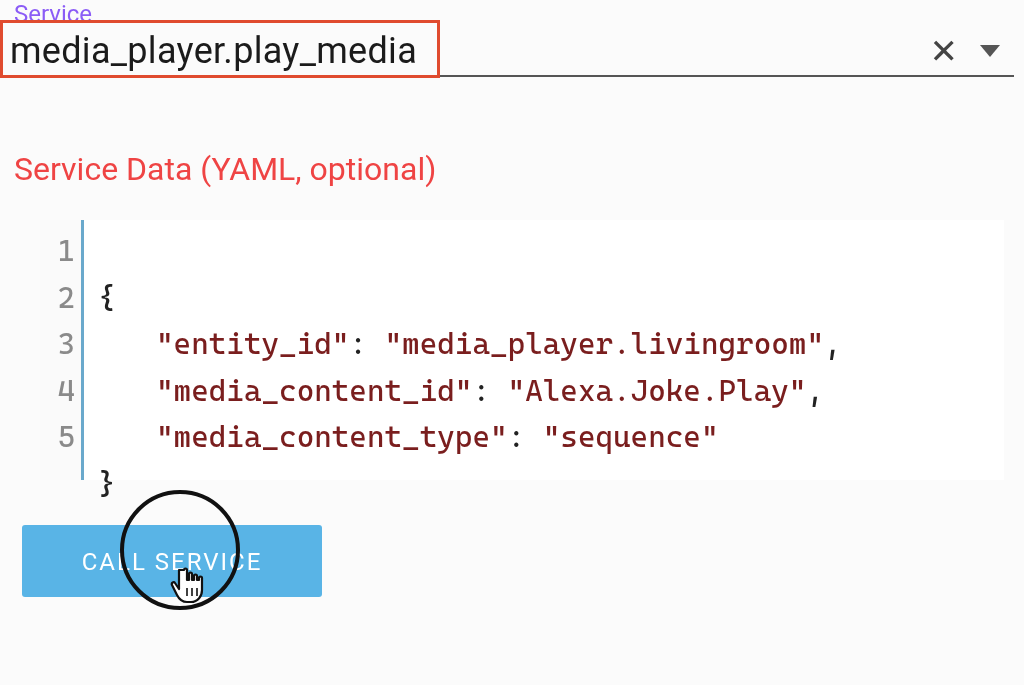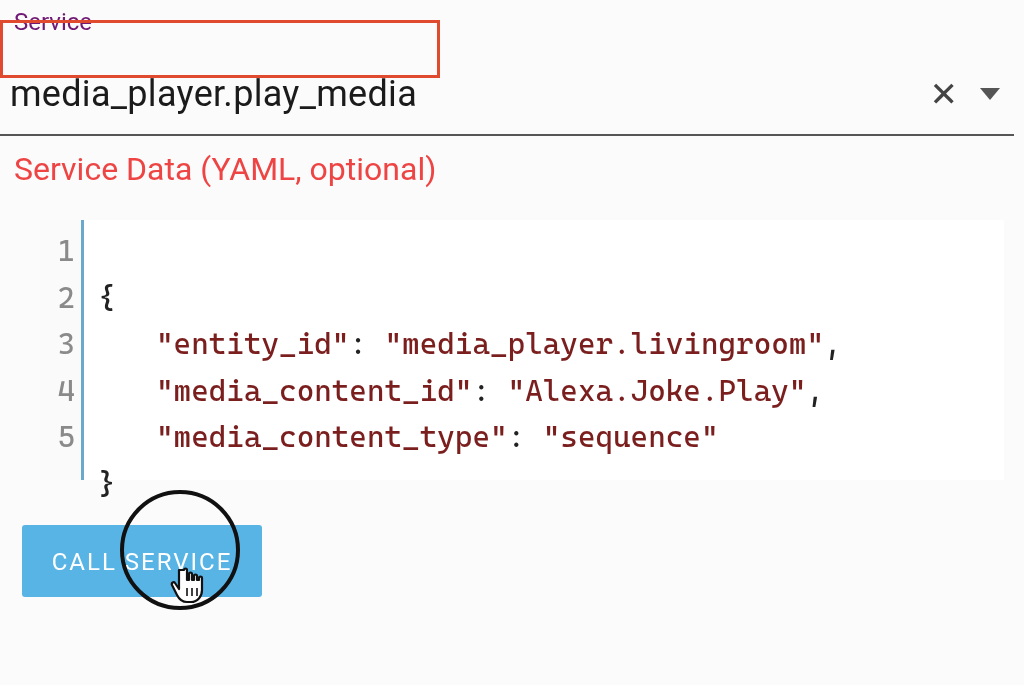--- a/index.html
+++ b/index.html
@@ -11,33 +11,31 @@
     font-family: -apple-system, BlinkMacSystemFont, "Segoe UI", Roboto, sans-serif;
     background: #fbfbfb;
     overflow: hidden;
     position: relative;
   }
   .service-label {
     position: absolute;
     top: 0px;
     left: 14px;
     font-size: 24px;
-    color: #701a75;
-    margin-top: 8px;
+    color: #8b5cf6;
   }
   .service-field-wrap {
     position: absolute;
     top: 24px;
     left: 0;
     right: 10px;
     border-bottom: 2px solid #555;
-    padding: 6px 0 19px 10px;
+    padding: 6px 0 3px 10px;
     display: flex;
     align-items: center;
-    margin-top: 43px;
   }
   .service-value {
     font-size: 36px;
     color: #1b1b1b;
     flex: 1;
     letter-spacing: 0.3px;
   }
   .highlight-box {
     position: absolute;
     border: 3px solid #e04b2f;
@@ -102,21 +100,21 @@
   .str { color: #7a1e1e; }
   .colon { color: #222; }
   .comma { color: #222; }
   .indent { display:inline-block; width: 58px; }
 
   .call-btn {
     position: absolute;
     top: 525px;
     left: 22px;
     height: 72px;
-    width: 240px;
+    width: 300px;
     background: #59b4e6;
     color: #fff;
     font-size: 24px;
     letter-spacing: 2px;
     text-align: center;
     line-height: 72px;
     border: none;
     cursor: pointer;
     border-radius: 3px;
     font-family: inherit;

